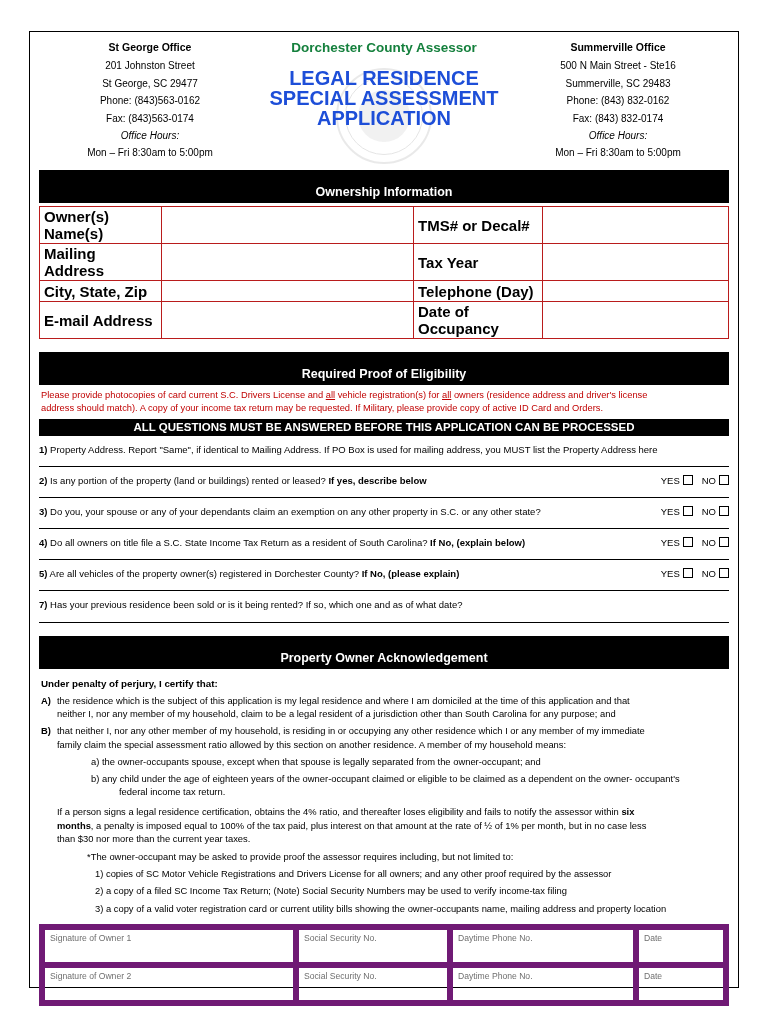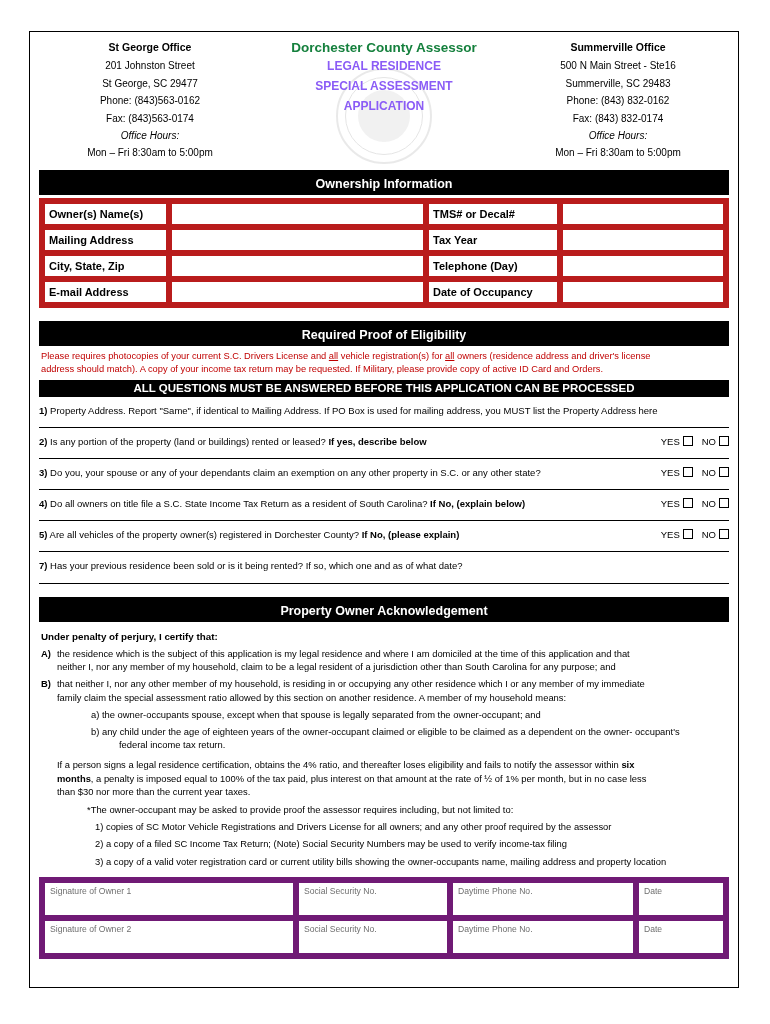--- a/index.html
+++ b/index.html
@@ -66,23 +66,23 @@
   .title-main {
     font-weight: bold;
     font-size: 13.5px;
     color: #15803d;
     margin-top: 2px;
     position: relative;
     z-index: 3;
   }
   .title-sub {
     font-weight: bold;
-    font-size: 12px;
-    color: #8b5cf6;
-    margin-top: 1px;
+    font-size: 20px;
+    color: #1d4ed8;
+    margin-top: 13px;
     position: relative;
     z-index: 3;
     line-height: 20px;
   }
   .seal {
     position: absolute;
     left: 50%;
     transform: translateX(-50%);
     top: 30px;
     width: 92px;
@@ -107,39 +107,39 @@
     background: #e6e6e6;
   }
 
   
   .bar {
     background: #000;
     color: #fff;
     text-align: center;
     font-weight: bold;
     font-size: 12.5px;
-    padding: 7px 0 4px 0;
+    padding: 15px 0 4px 0;
     margin: 4px 0 0 0;
   }
   .bar.small {
     font-size: 11.5px;
     padding: 2px 0 3px 0;
   }
 
   
   table.own {
     border-collapse: collapse;
     width: 100%;
     margin-top: 3px;
     table-layout: fixed;
   }
   table.own td {
-    border: 6px solid #b91c1c;
+    border: 1px solid #b91c1c;
     height: 18px;
-    font-size: 11px;
+    font-size: 15px;
     padding: 1px 4px;
   }
   td.lbl {
     font-weight: bold;
     width: 113px;
   }
   td.fill { width: 243px; }
   td.lbl2 {
     font-weight: bold;
     width: 120px;
@@ -305,21 +305,21 @@
         <td class="fill"></td>
         <td class="lbl2">Date of Occupancy</td>
         <td></td>
       </tr>
     </tbody>
       </table>
 
     <div class="bar" style="margin-top:13px;">Required Proof of Eligibility</div>
 
     <div class="elig-text">
-      <span>Please requires photocopies of your current S.C. Drivers License and </span><u>all</u><span> vehicle registration(s) for </span><u>all</u><span> owners (residence address and driver's license</span><br>
+      <span>Please provide photocopies of card current S.C. Drivers License and </span><u>all</u><span> vehicle registration(s) for </span><u>all</u><span> owners (residence address and driver's license</span><br>
       <span>address should match).  A copy of your income tax return may be requested.  If Military, please provide copy of active ID Card and Orders.</span>
     </div>
 
     <div class="bar small">ALL QUESTIONS MUST BE ANSWERED BEFORE THIS APPLICATION CAN BE PROCESSED</div>
 
     <div class="q">
       <span class="qnum">1)</span>
       <span>Property Address. Report "Same", if identical to Mailing Address.  If PO Box is used for mailing address, you MUST list the Property Address here</span>
       <div class="rule"></div>
     </div>

